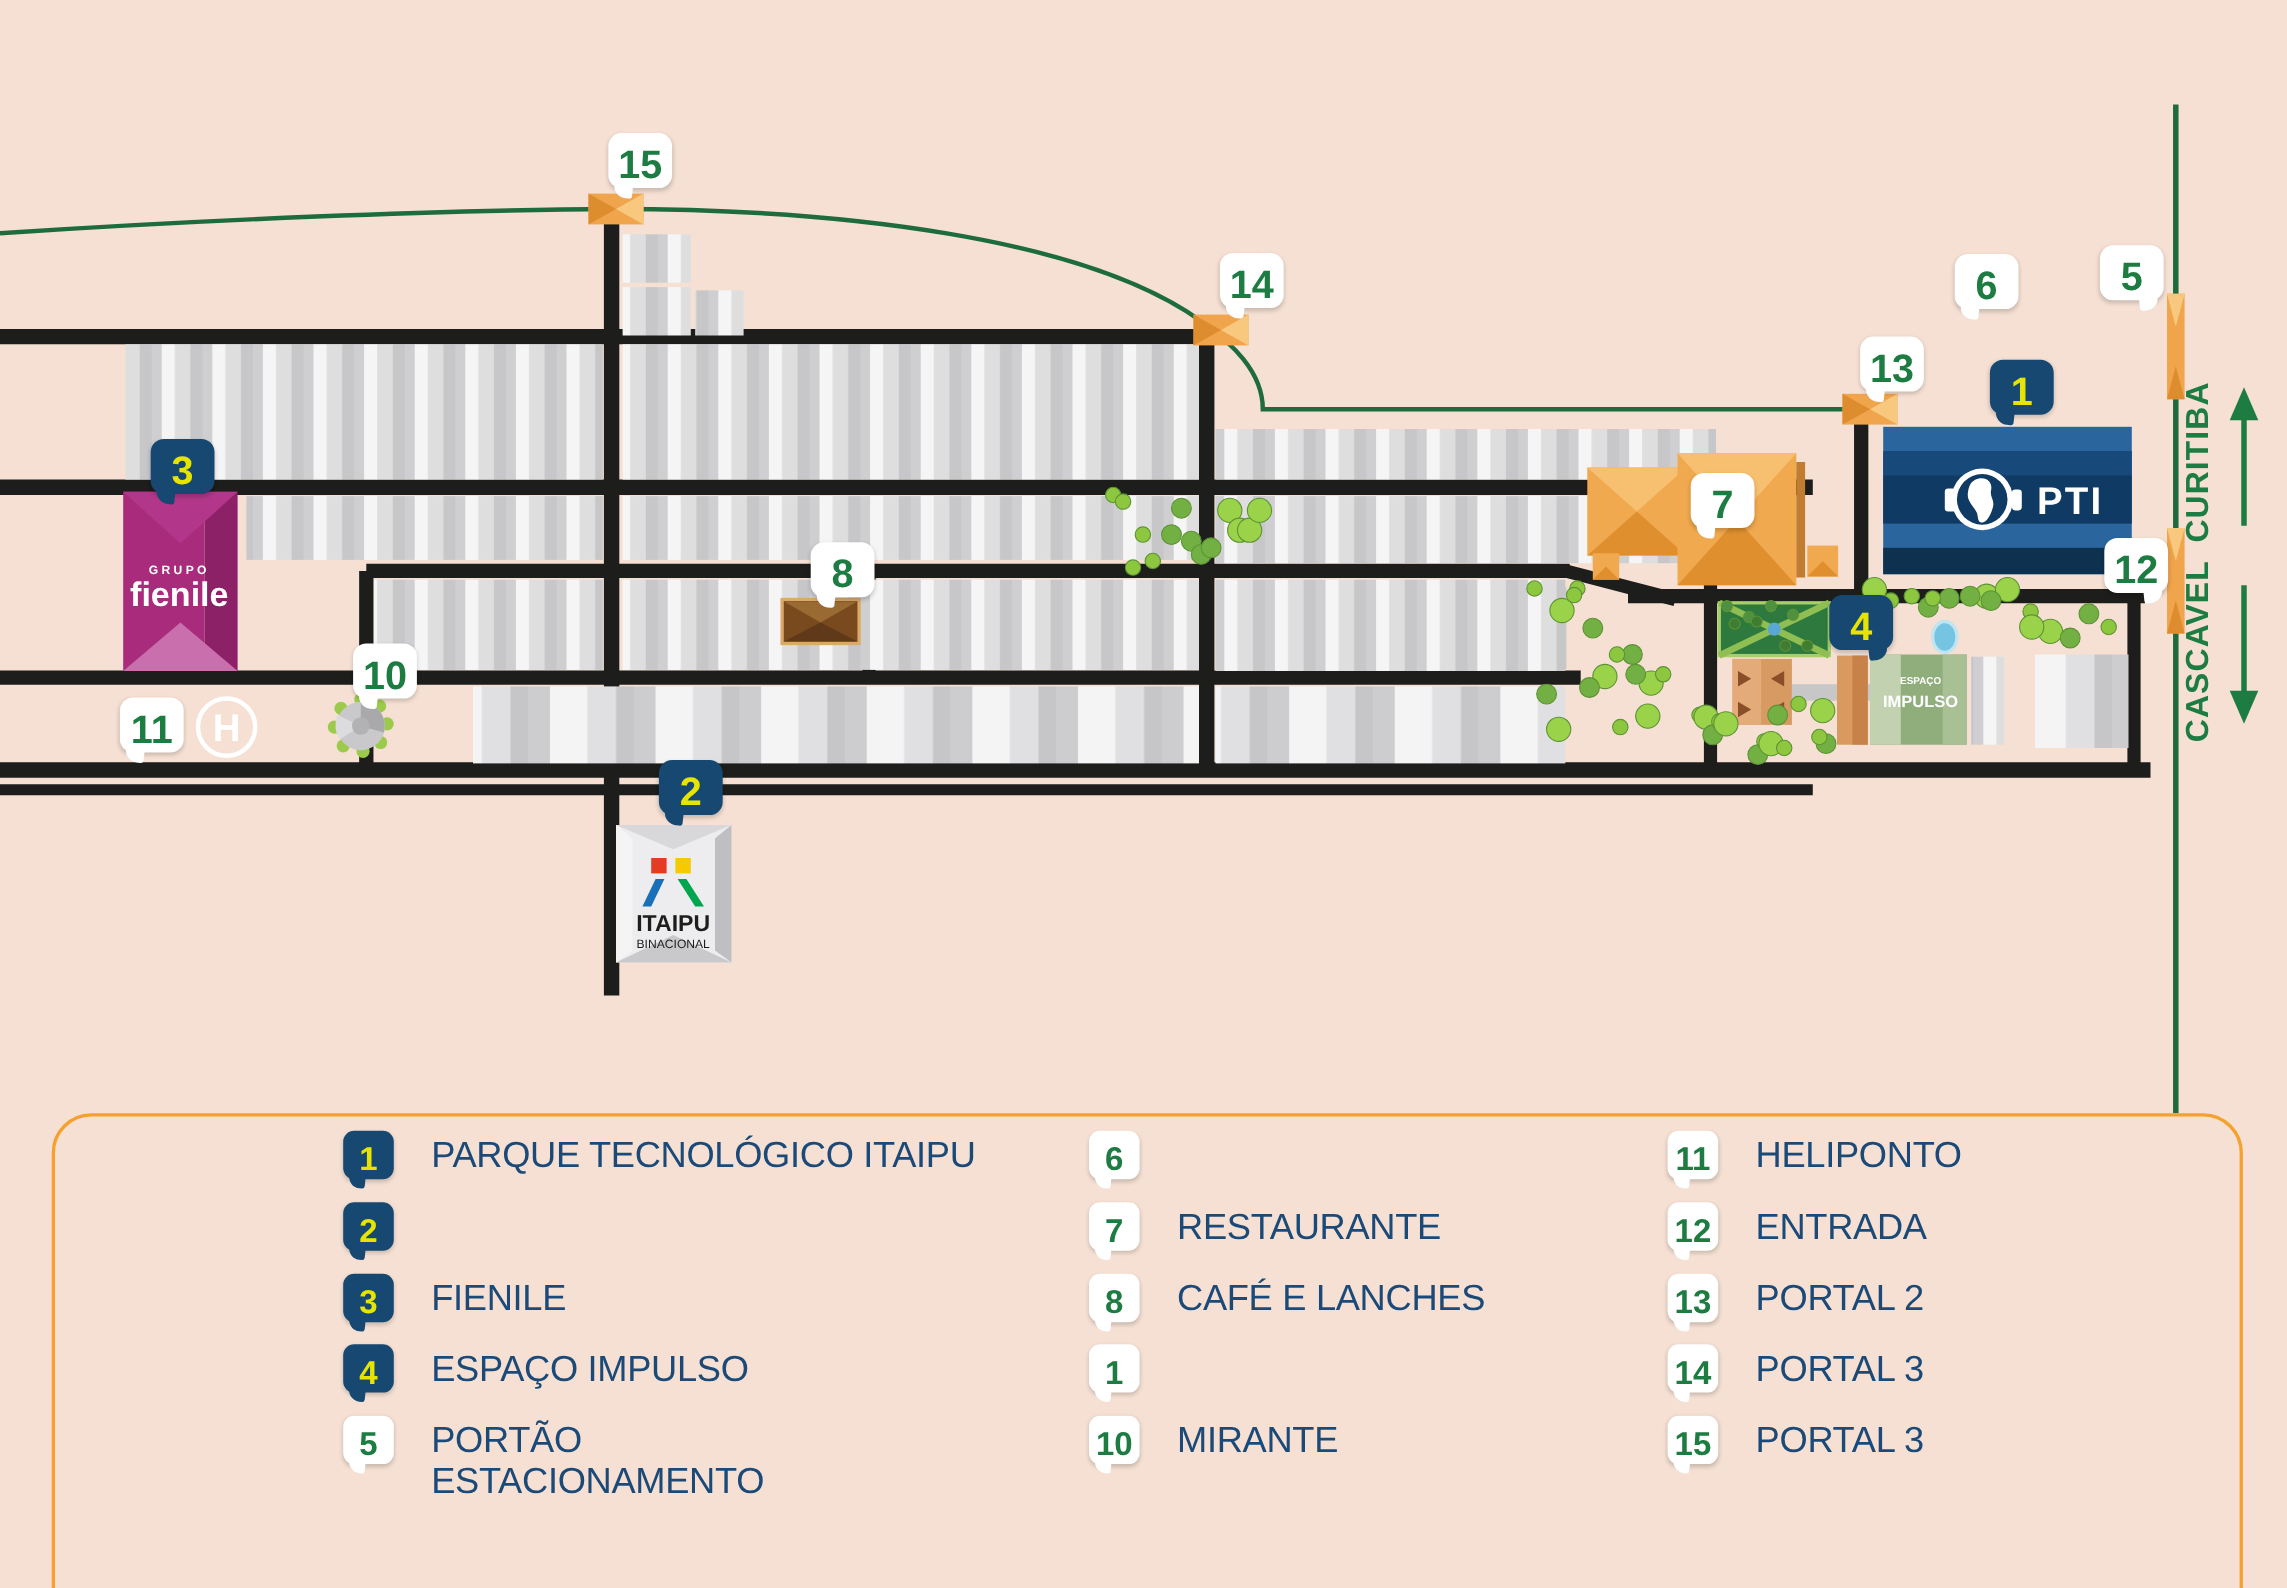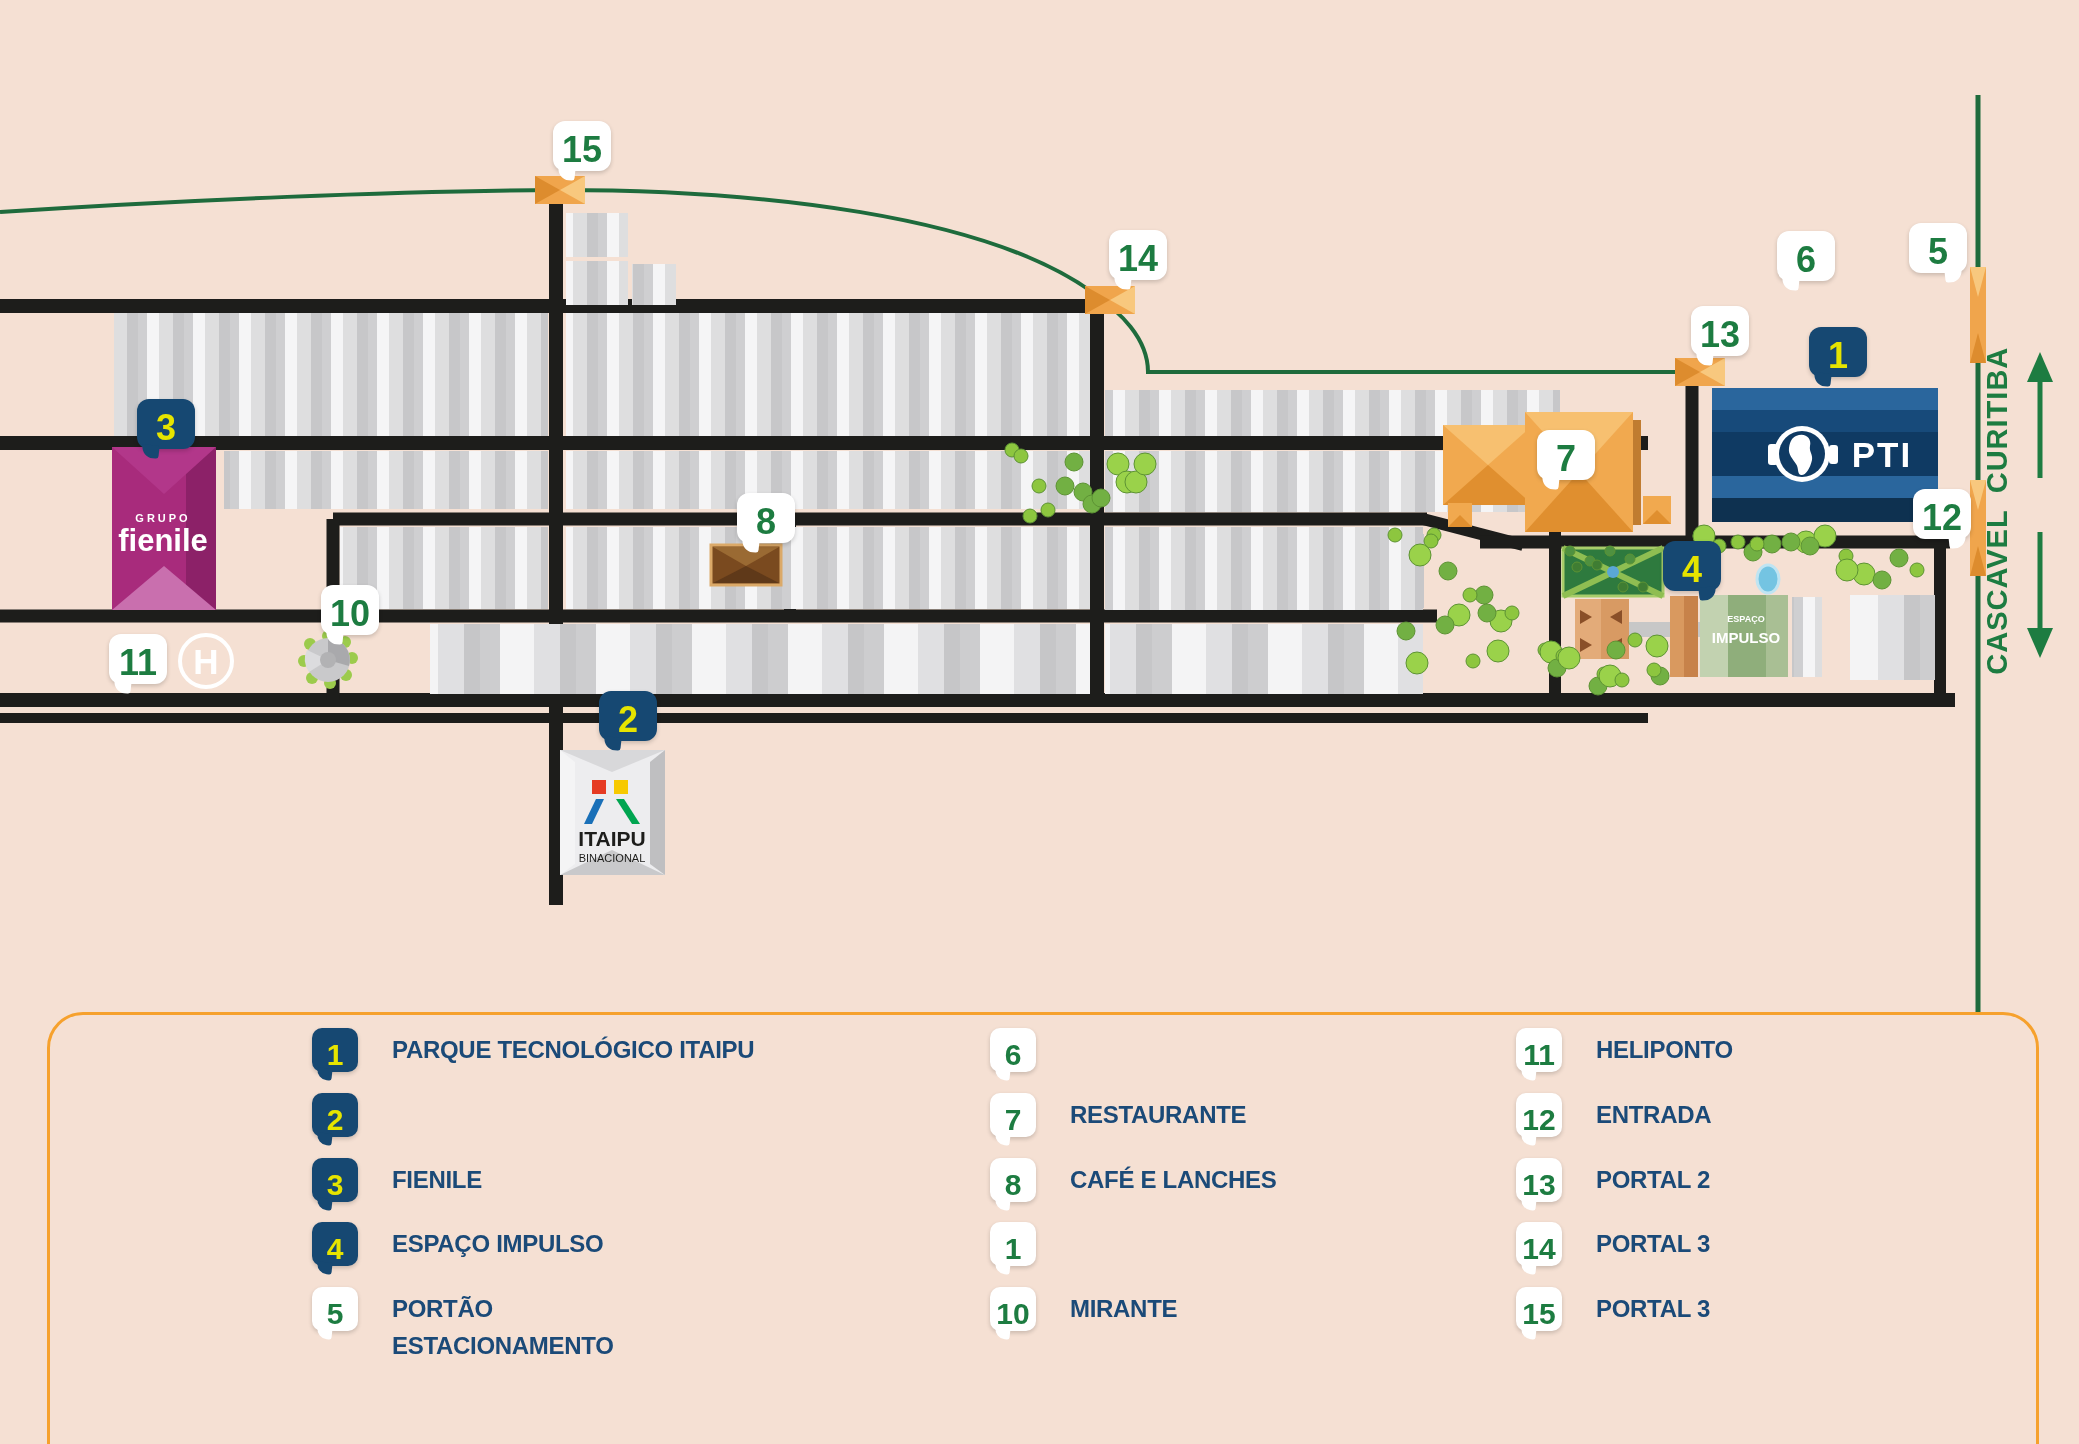--- a/index.html
+++ b/index.html
@@ -19,21 +19,21 @@
   .balloon::after{content:"";position:absolute;left:5px;bottom:-9px;width:17px;height:13px;
     background:inherit;border-radius:2px 2px 3px 12px;transform:rotate(6deg);}
   .balloon.tail-right::after{left:auto;right:5px;border-radius:2px 2px 12px 3px;transform:rotate(-6deg);}
   .balloon.small{width:46px;height:44px;border-radius:10px;font-size:30px;}
   .balloon.small::after{width:15px;height:12px;bottom:-8px;}
   .on-map{position:absolute;}
   #legend-panel{position:absolute;left:47px;top:1012px;width:1986px;height:470px;
     border:3px solid var(--legend-border);border-radius:36px;background:transparent;}
   .legend-item{position:absolute;display:flex;align-items:flex-start;gap:34px;}
   .legend-item .balloon{flex:0 0 auto;}
-  .legend-label{font-size:24px;font-weight:bold;color:var(--text-navy);letter-spacing:-.3px;
+  .legend-label{font-size:33px;font-weight:normal;color:var(--text-navy);letter-spacing:-.3px;
     white-space:pre-line;line-height:37px;padding-top:3px;}
   text{font-family:"Liberation Sans",sans-serif;}
 </style>
 </head>
 <body>
 
 <div id="stage">
 
 <svg id="map-svg" width="2079" height="1444" viewBox="0 0 2079 1444">
   <defs>

